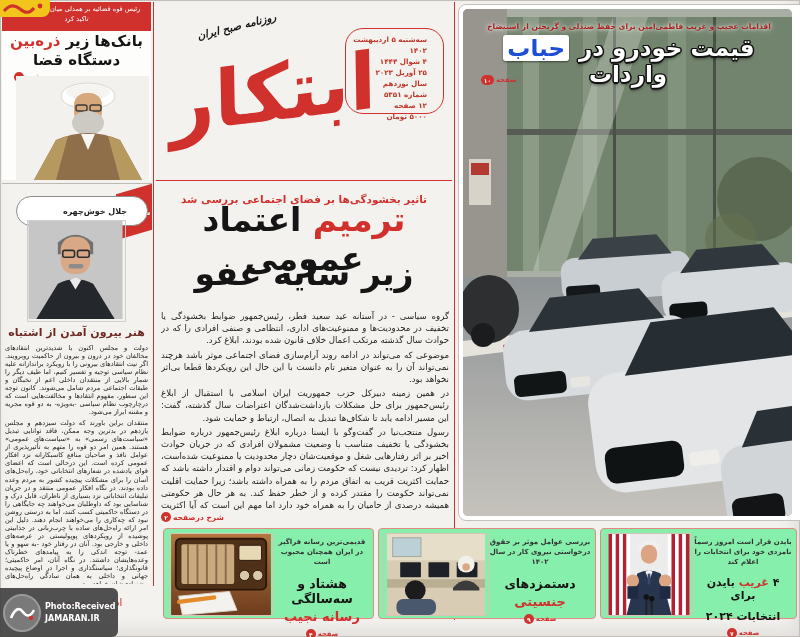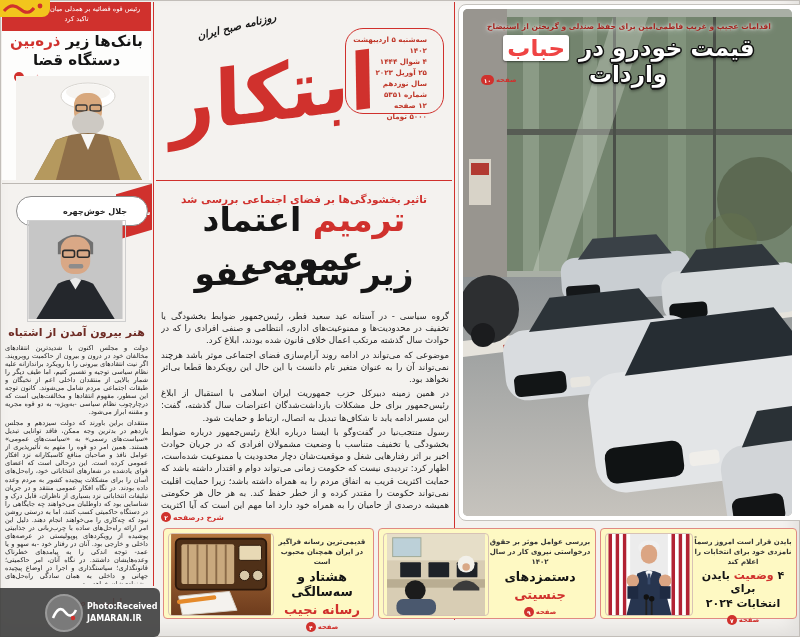--- a/index.html
+++ b/index.html
@@ -34,21 +34,21 @@
 
   
   .lead-card{left:458px;top:4px;width:380px;height:517px;background:#fff;border:1px solid #c5c2bd;
              border-radius:8px;box-sizing:border-box;padding:4px;}
   .lead-photo{position:absolute;left:4px;top:4px;width:329px;height:507px;border-radius:5px;overflow:hidden;}
   .lead-kicker{left:10px;top:17px;width:320px;text-align:center;font-size:7.6px;font-weight:700;color:#a5241f;
                text-shadow:0 0 3px rgba(255,255,255,.9),0 0 6px rgba(255,255,255,.8);}
   .lead-h{left:4px;top:30px;width:330px;text-align:center;font-size:23px;font-weight:900;}
   .outline-w{color:#fff;text-shadow:-1.5px 0 #111,1.5px 0 #111,0 -1.5px #111,0 1.5px #111,
              -1px -1px #111,1px 1px #111,-1px 1px #111,1px -1px #111,0 3px 3px rgba(0,0,0,.45);}
-  .chip-red{background:#fff;color:#ef4444;border-radius:3px;padding:0 4px;margin:0 2px;
+  .chip-red{background:#fff;color:#1d4ed8;border-radius:3px;padding:0 4px;margin:0 2px;
             box-shadow:0 1px 2px rgba(0,0,0,.5);}
 
   
   .ed-headbox{left:16px;top:196px;width:132px;height:30px;border:1.5px solid #8d8d8d;border-radius:15px;
               box-sizing:border-box;display:flex;align-items:center;justify-content:center;background:#fff;}
   .ed-author{font-size:8px;font-weight:700;color:#222;padding-left:26px;}
   .ed-tag{left:116px;top:189px;width:36px;height:46px;background:#d0312d;transform:skewY(-16deg);
           display:flex;align-items:center;justify-content:center;}
   .ed-tag span{transform:skewY(16deg);color:#fff;font-size:7.5px;font-weight:700;}
   .ed-photo{left:27px;top:220px;width:97px;height:100px;border:1px solid #cfcfcf;overflow:hidden;}
@@ -61,31 +61,31 @@
   
   .ms-kicker{left:158px;top:193px;width:292px;font-size:10.5px;font-weight:700;}
   .ms-h1{left:158px;top:200px;width:292px;font-size:33px;font-weight:900;color:#151515;letter-spacing:-.5px;}
   .ms-h2{left:158px;top:254px;width:292px;font-size:33px;font-weight:900;color:#151515;}
   .ms-body{left:161px;top:310px;width:288px;height:200px;font-size:8.6px;line-height:1.42;color:#1d1d1d;
            text-align:justify;overflow:hidden;}
   .ms-body p{margin:0 0 2px 0;}
   .ms-more{left:161px;top:512px;font-size:7.5px;}
 
   
-  .bbox{background:#fef9c3;border:1px solid #e08a82;border-radius:4px;box-sizing:border-box;}
+  .bbox{background:#86efac;border:1px solid #e08a82;border-radius:4px;box-sizing:border-box;}
   .bphoto{position:absolute;border:1px solid #d8c2b5;border-radius:4px;overflow:hidden;}
   .btext{position:absolute;direction:rtl;text-align:center;}
   .bkicker{font-size:7px;line-height:1.45;color:#333;font-weight:700;}
-  .btitle{font-size:12.5px;font-weight:900;color:#141414;margin-top:2px;}
+  .btitle{font-size:12.5px;font-weight:900;color:#141414;margin-top:9px;}
   .btitle2{font-size:13px;font-weight:900;color:#d0312d;margin-top:3px;}
   .bpage{margin:5px auto 0;justify-content:center;}
 
   
   .wm{left:0;top:588px;width:118px;height:49px;background:rgba(62,62,62,.9);border-radius:0 6px 6px 0;
-      display:flex;align-items:center;z-index:9;padding-left:42px;}
+      display:flex;align-items:center;z-index:9;}
   .wm-logo{width:38px;height:38px;border-radius:50%;background:#7a7a7a;margin-left:3px;flex:0 0 38px;
            display:flex;align-items:center;justify-content:center;border:2px solid #9a9a9a;box-sizing:border-box;}
   .wm-text{color:#fff;font-weight:700;font-size:8px;line-height:1.4;padding-right:4px;padding-left:4px;}
 
   .corner{left:0;top:0;width:50px;height:17px;background:#f2c51d;border-radius:0 0 8px 0;overflow:hidden;}
 </style>
 </head>
 <body>
 
 <div class="page">
@@ -360,24 +360,24 @@
         <rect x="41" y="72" width="2" height="18" fill="#222"></rect>
         <rect x="47" y="74" width="2" height="16" fill="#222"></rect>
         <circle cx="42" cy="70" r="3" fill="#111"></circle>
         <circle cx="48" cy="72" r="3" fill="#111"></circle>
       </svg>
     </div>
     <div class="btext" style="left:92px;top:8px;width:100px;">
       <div class="bkicker">بایدن قرار است امروز رسماً نامزدی خود برای انتخابات را اعلام کند</div>
       <div class="btitle" style="font-size:11px;">
         <span>۴</span>
-        <span class="red">وضعیت</span>
+        <span class="red">غریب</span>
         <span>بایدن برای</span>
       </div>
-      <div class="btitle" style="font-size:11px;margin-top:2px;">انتخابات ۲۰۲۴</div>
+      <div class="btitle" style="font-size:11px;margin-top:8px;">انتخابات ۲۰۲۴</div>
       <div class="pagemark bpage">
         <span>صفحه</span>
         <span class="pagedot">۷</span>
       </div>
     </div>
   </section>
 
   <div class="abs wm">
     <div class="wm-logo">
       <svg width="30" height="30" viewBox="0 0 30 30">

